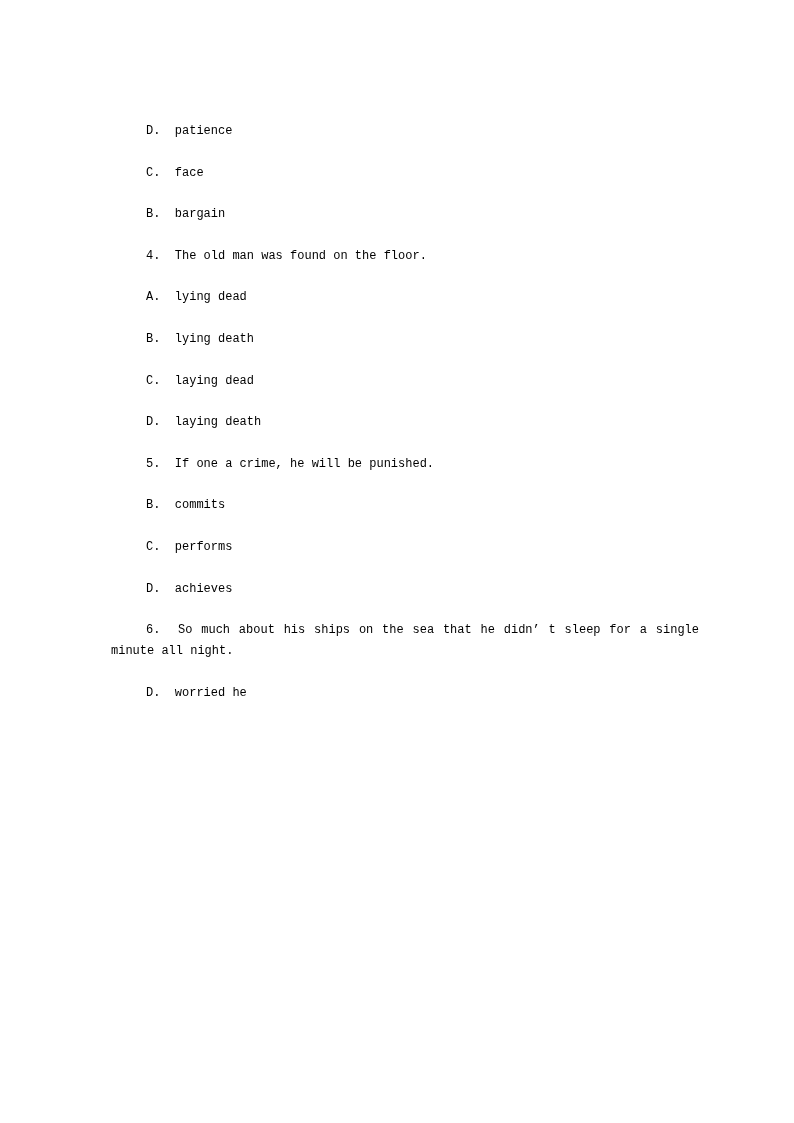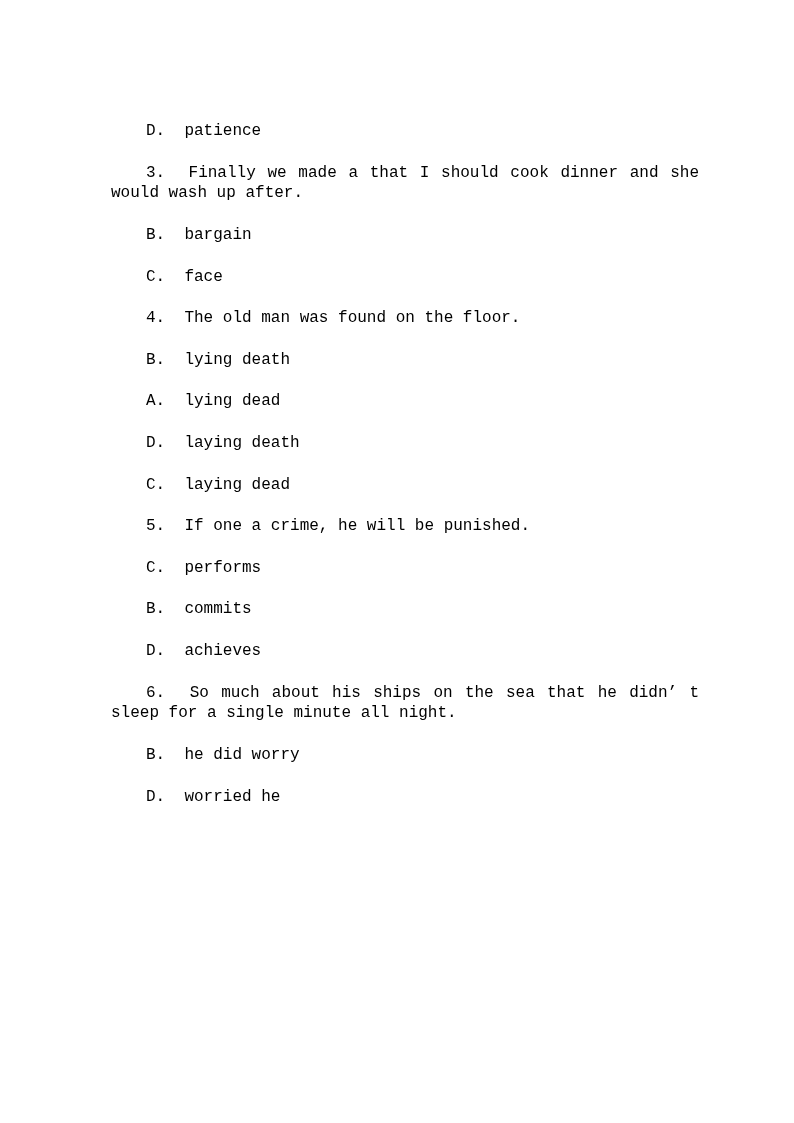--- a/index.html
+++ b/index.html
@@ -20,46 +20,44 @@
     height: 1123px;
     background: #ffffff;
   }
   .doc {
     position: absolute;
     top: 0;
     left: 111px;
     width: 588px;
     padding-top: 121px;
     font-family: "Liberation Mono", "DejaVu Sans Mono", monospace;
-    font-size: 16px;
+    font-size: 12px;
     line-height: 20.8px;
     color: #000000;
     text-align: justify;
   }
   .para {
     margin: 0 0 20.8px 0;
     text-indent: 35px;
     word-spacing: 0;
   }
 </style>
 </head>
 <body>
 
 <div class="page">
   <div class="doc">
       <p class="para">D.&nbsp; patience</p>
-      <p class="para">3.&nbsp; Finally we made a that I should cook dinner and she would wash up after.</p>
+      <p class="para">C.&nbsp; face</p>
       <p class="para">B.&nbsp; bargain</p>
-      <p class="para">C.&nbsp; face</p>
       <p class="para">4.&nbsp; The old man was found on the floor.</p>
+      <p class="para">A.&nbsp; lying dead</p>
       <p class="para">B.&nbsp; lying death</p>
-      <p class="para">A.&nbsp; lying dead</p>
+      <p class="para">C.&nbsp; laying dead</p>
       <p class="para">D.&nbsp; laying death</p>
-      <p class="para">C.&nbsp; laying dead</p>
       <p class="para">5.&nbsp; If one a crime, he will be punished.</p>
+      <p class="para">B.&nbsp; commits</p>
       <p class="para">C.&nbsp; performs</p>
-      <p class="para">B.&nbsp; commits</p>
       <p class="para">D.&nbsp; achieves</p>
       <p class="para">6.&nbsp; So much about his ships on the sea that he didn’ t sleep for a single minute all night.</p>
-      <p class="para">B.&nbsp; he did worry</p>
       <p class="para">D.&nbsp; worried he</p>
     </div>
 </div>
 
 </body></html>

